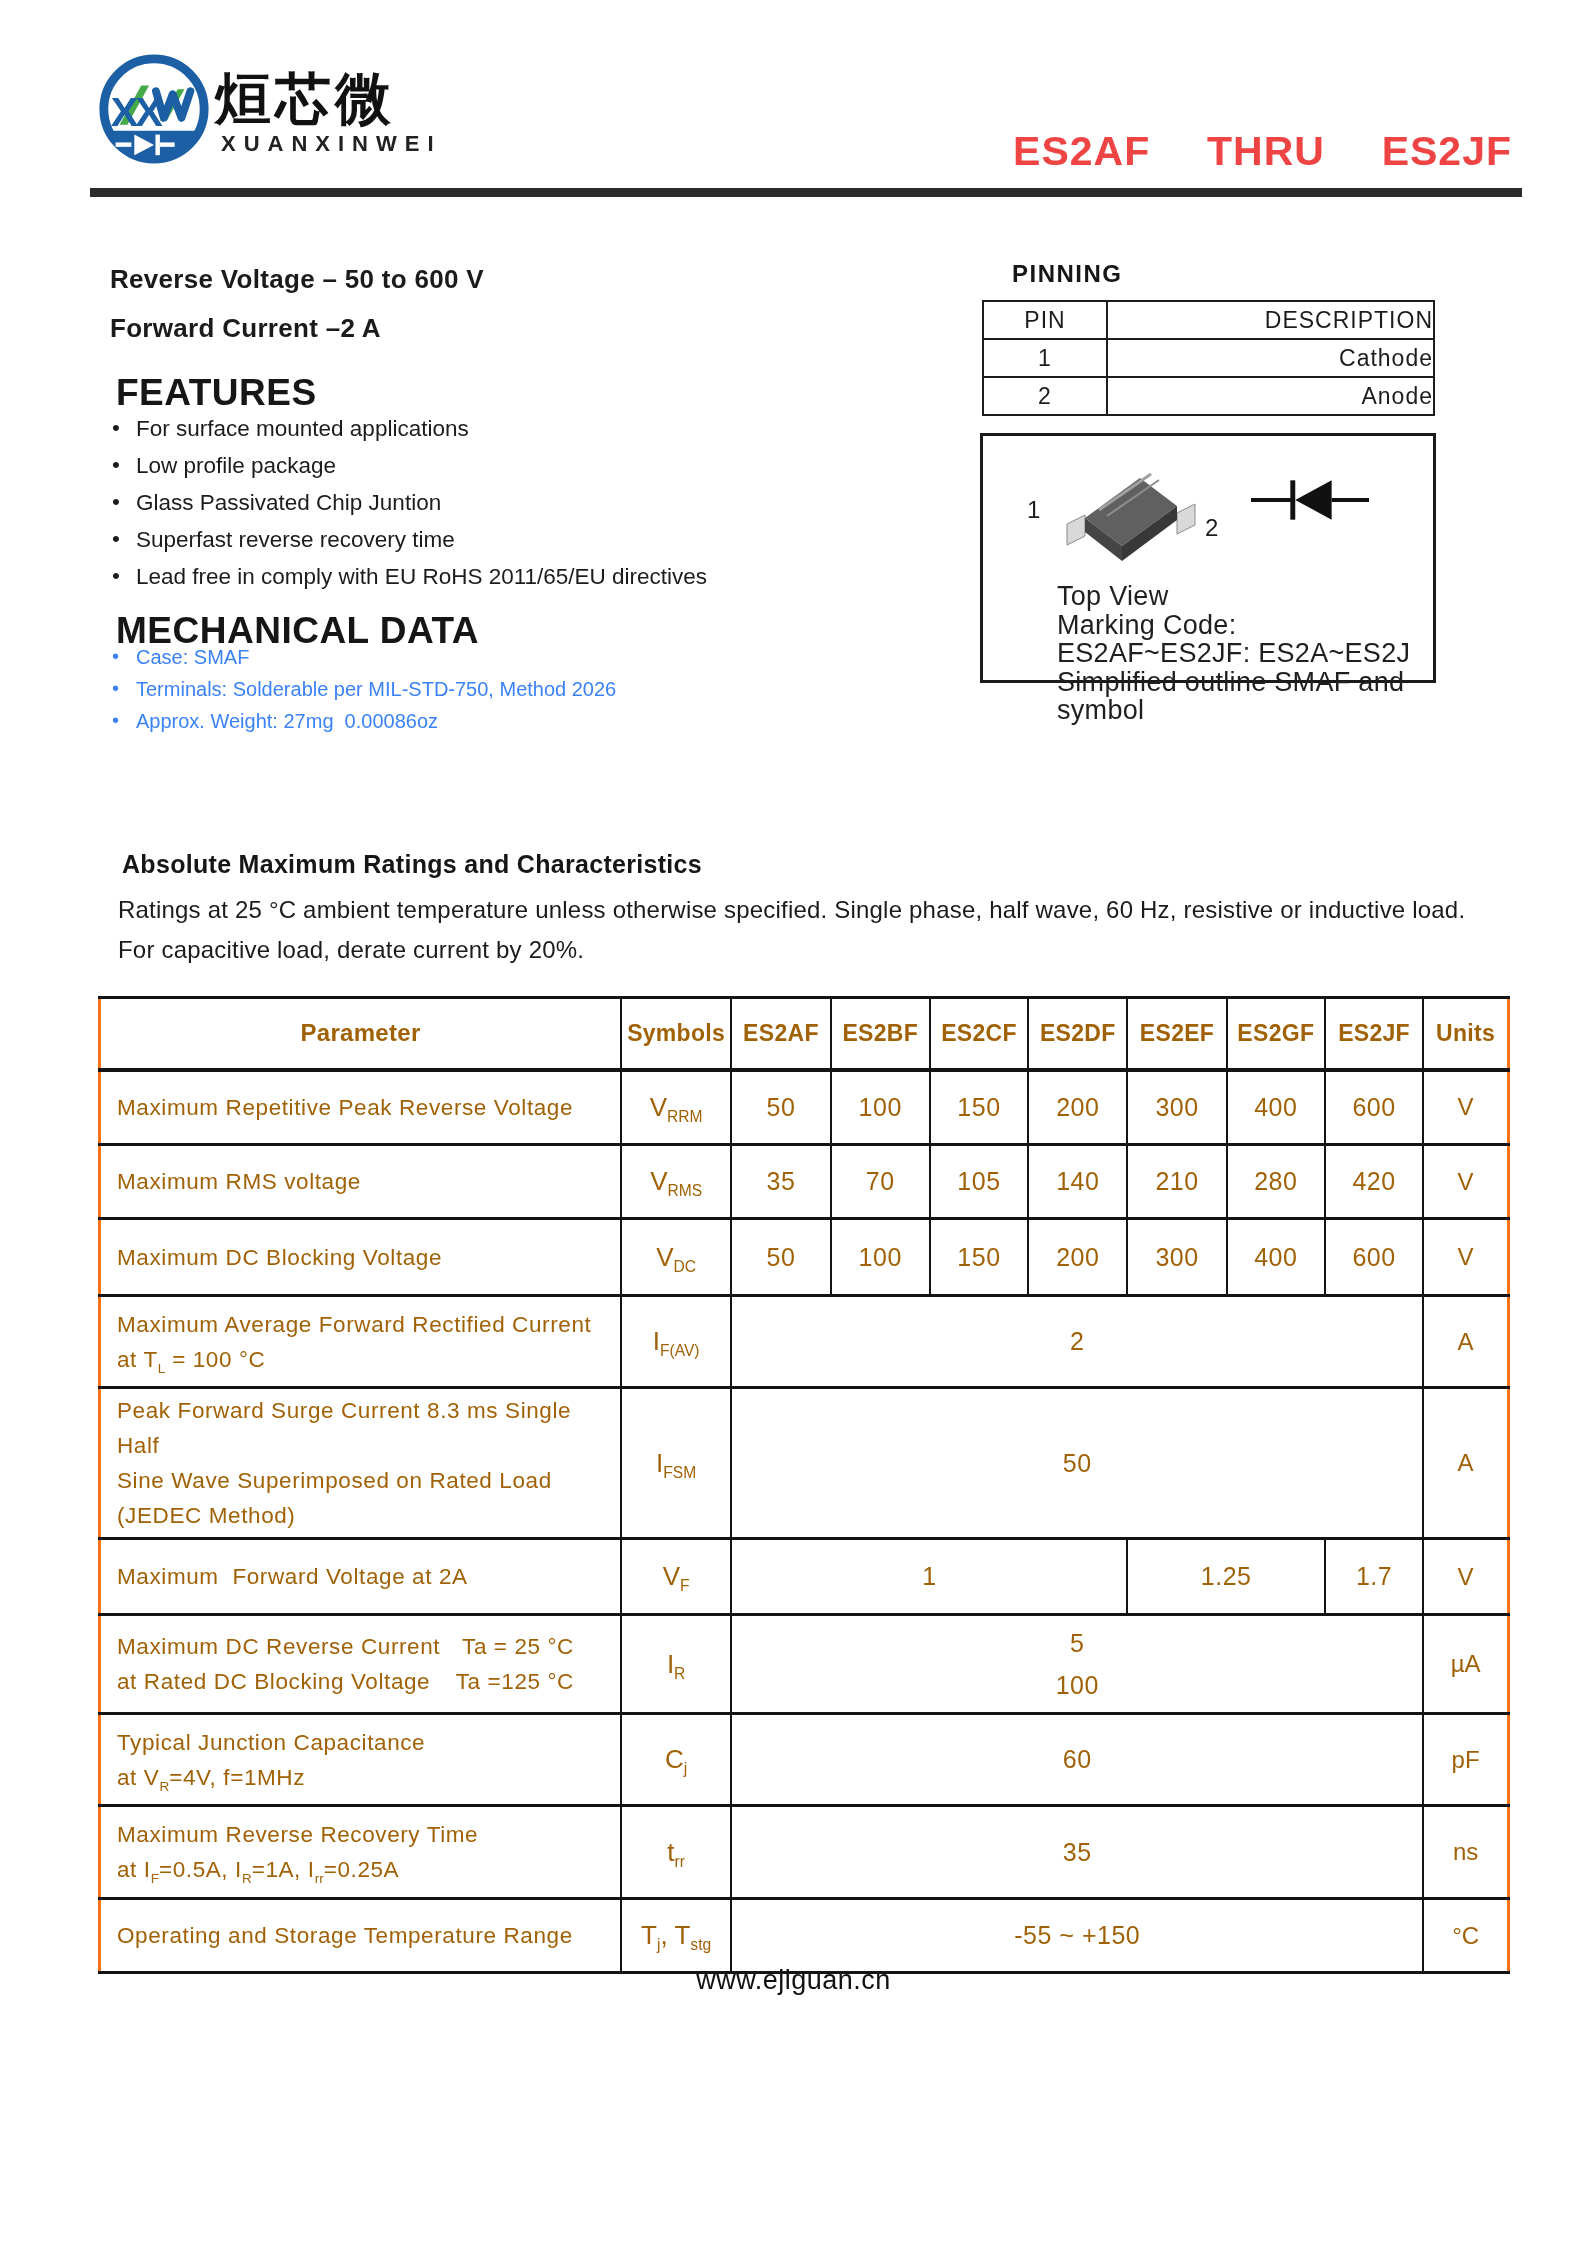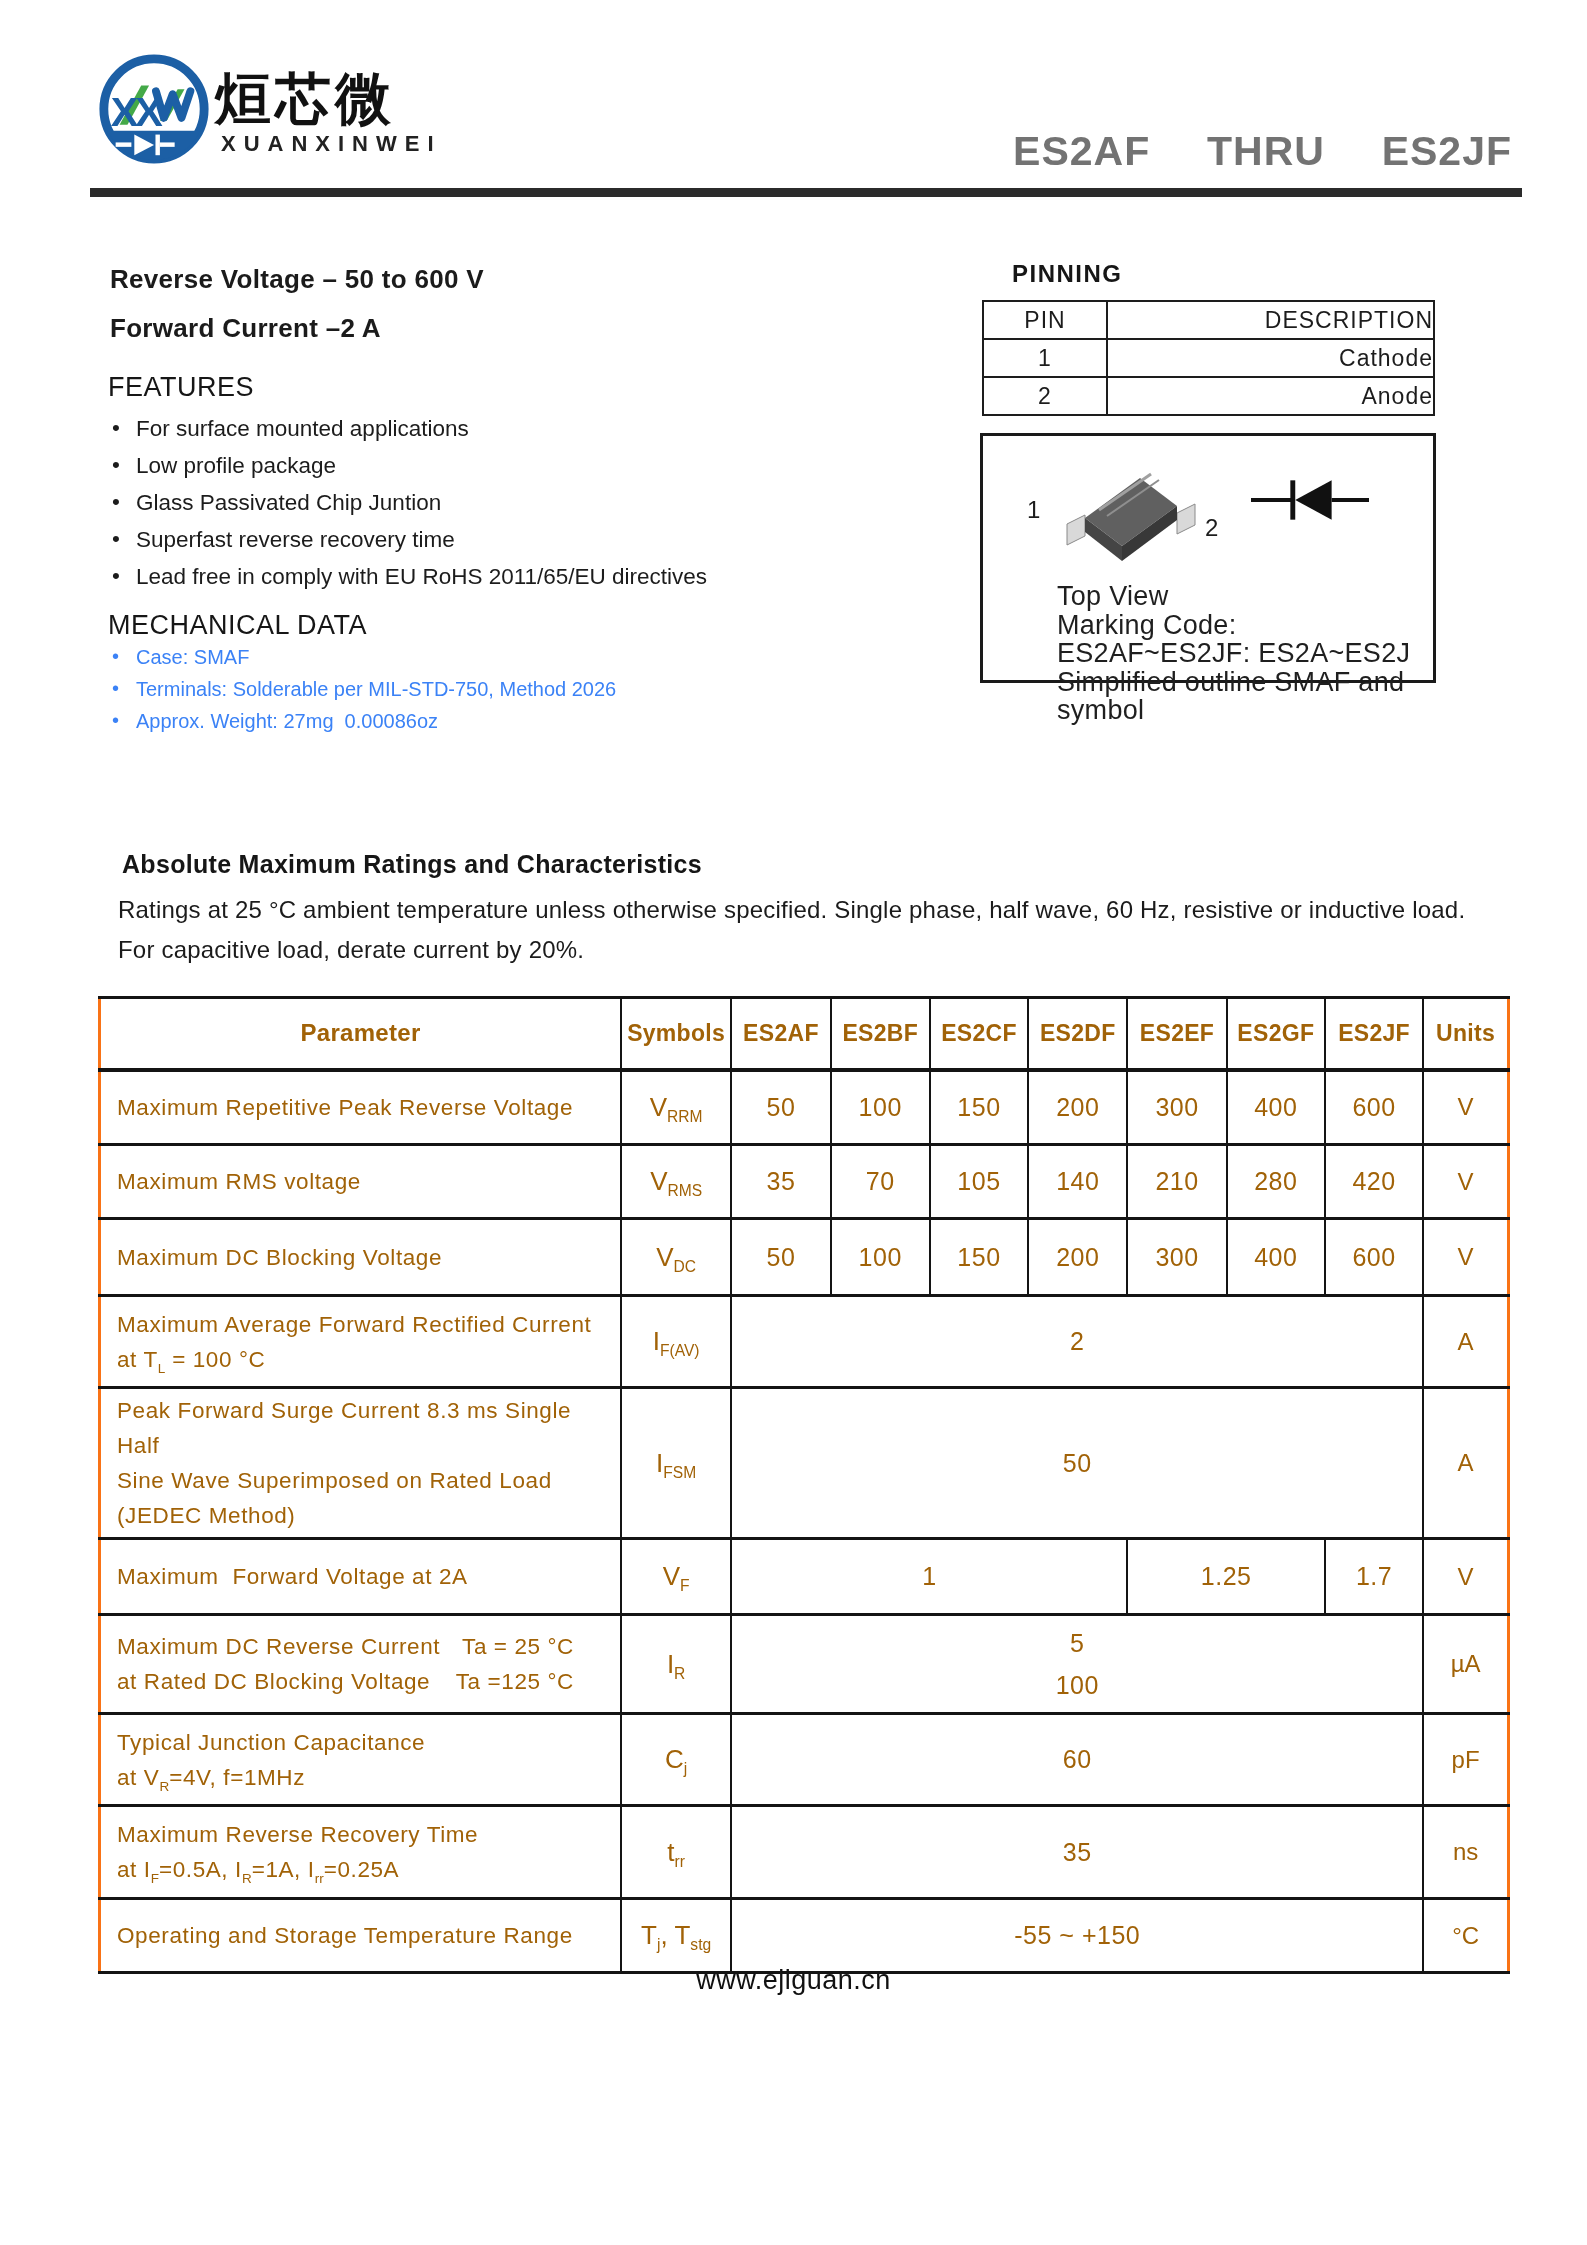--- a/index.html
+++ b/index.html
@@ -8,26 +8,26 @@
     position:relative; width:1587px; height:2245px; background:#fff;
     font-family:"Liberation Sans","DejaVu Sans",sans-serif; color:#161616; overflow:hidden;border-radius:28px;
   }
   .abs { position:absolute; }
   .prewrap { white-space:pre-wrap; }
 
   
   .logo-cn { left:215px; top:62px; font-size:56px; font-weight:bold; color:#111; letter-spacing:4px; }
   .logo-en { left:221px; top:131px; font-size:22px; font-weight:600; color:#222; letter-spacing:8px; }
   .doc-title { left:700px; top:128px; width:812px; text-align:right; font-size:41px; font-weight:bold;
-               color:#737373; word-spacing:16px; letter-spacing:1px; }
+               color:#ef4444; word-spacing:16px; letter-spacing:1px; }
   .top-rule { left:90px; top:188px; width:1432px; height:9px; background:#2b2b2b; }
 
   
   .intro-line { left:110px; font-size:26px; font-weight:bold; color:#1b1b1b; letter-spacing:0.3px; }
-  .sec-head { left:108px; font-size:27px; font-weight:normal; color:#161616; letter-spacing:0.5px; }
+  .sec-head { left:116px; font-size:37px; font-weight:bold; color:#161616; letter-spacing:0.5px; }
   ul.blist { list-style:none; }
   ul.blist li { position:relative; padding-left:26px; }
   ul.blist li::before { content:"•"; position:absolute; left:2px; top:-1px; }
   .features-list { left:110px; top:416px; font-size:22.5px; color:#1c1c1c; }
   .features-list li { margin-bottom:11px; }
   .mech-list { left:110px; top:646px; font-size:20px; color:#3b82f6; }
   .mech-list li { margin-bottom:9px; }
 
   
   .pinning-head { left:1012px; top:260px; font-size:24px; font-weight:bold; letter-spacing:1.5px; }

